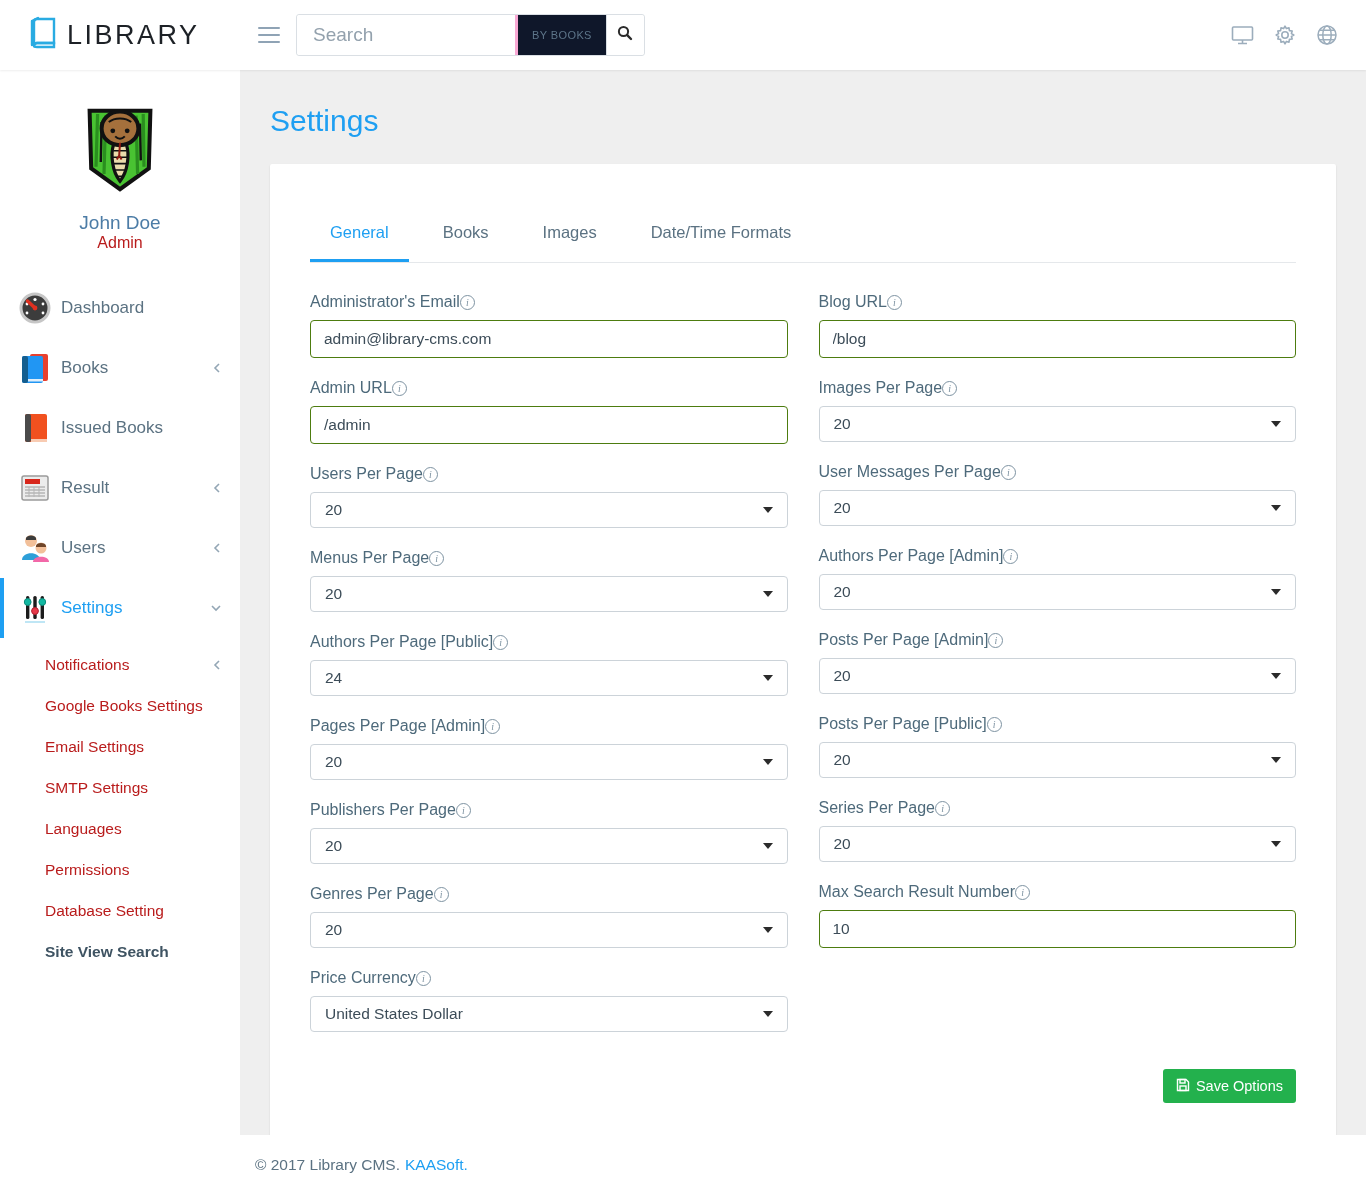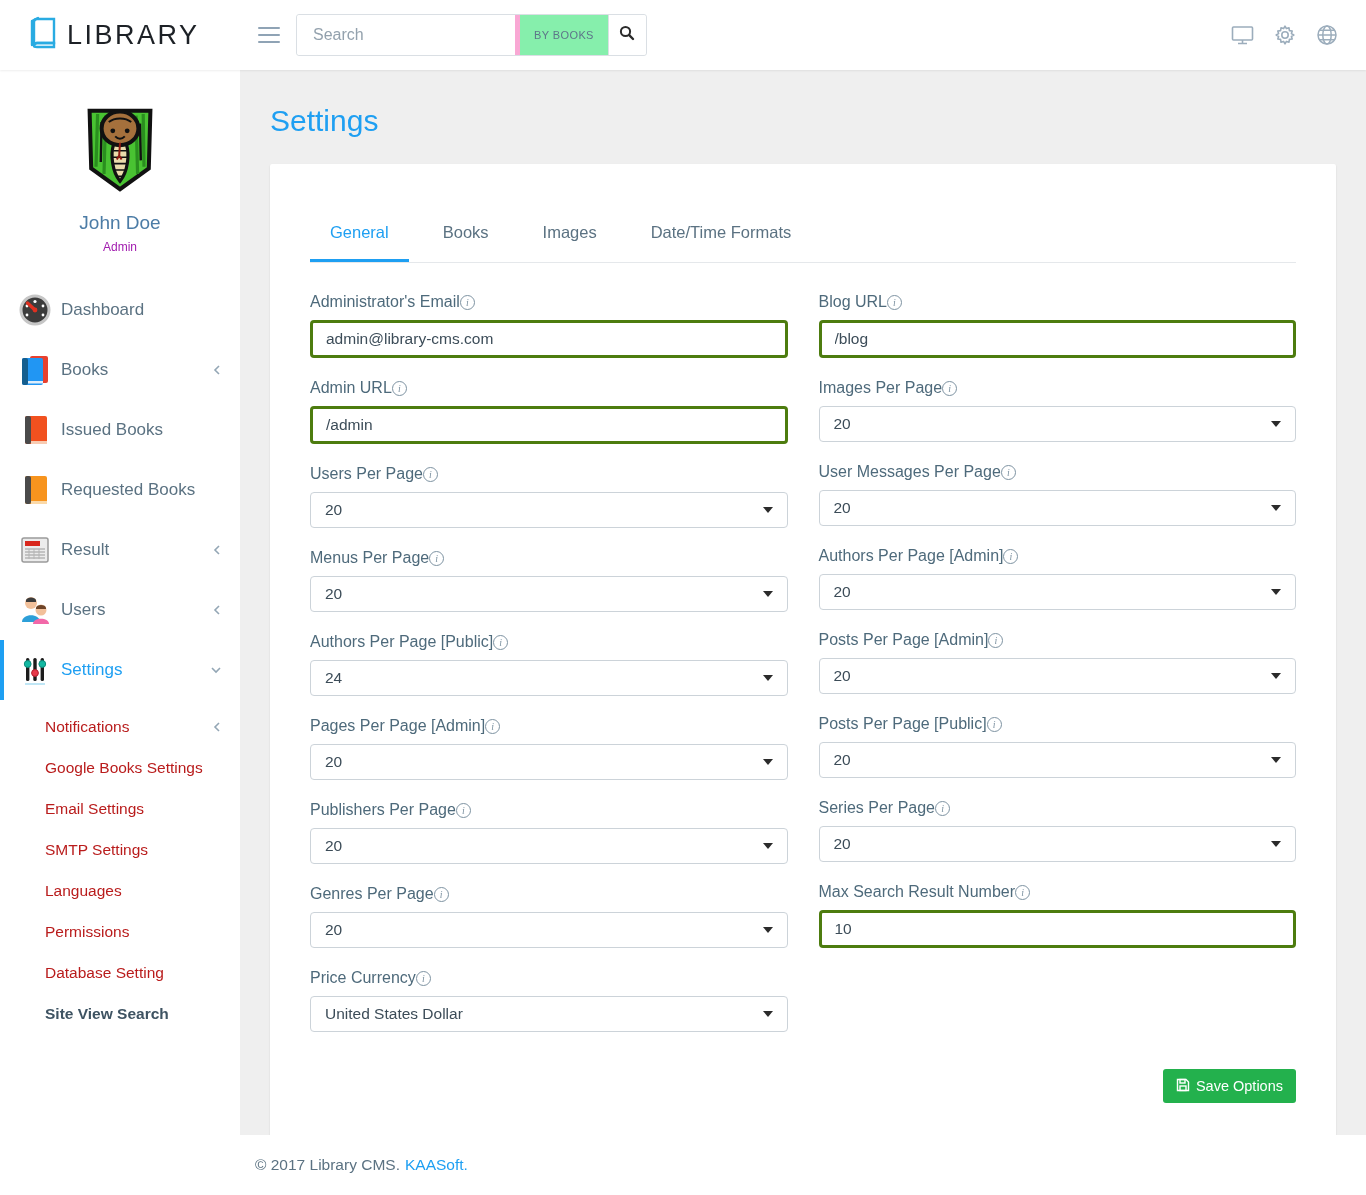--- a/index.html
+++ b/index.html
@@ -8,43 +8,43 @@
 
   
   .topbar { height:70px; display:flex; align-items:center; background:#fff;
     position:relative; z-index:5; box-shadow:0 1px 2px rgba(0,0,0,.07); }
   .logo { width:240px; display:flex; align-items:center; padding-left:28px; gap:9px; }
   .logo-text { font-size:27px; letter-spacing:2.5px; color:#1d2126; font-weight:500; }
   .hamburger { margin-left:12px; cursor:pointer; padding:6px; }
   .hamburger span { display:block; width:22px; height:2px; background:#8fa3b5; margin:5px 0; border-radius:1px; }
   .search-group { margin-left:10px; display:flex; align-items:stretch; height:42px;
     border:1px solid #dadfe4; border-radius:3px; background:#fff; }
-  .search-input { border:none; outline:none; width:218px; padding:0 16px; font-size:16px;
+  .search-input { border:none; outline:none; width:218px; padding:0 16px; font-size:19px;
     color:#55616b; font-family:inherit; border-radius:3px 0 0 3px; }
   .search-input::placeholder { color:#93a1ad; }
   .by-books { display:flex; align-items:center; padding:0 14px; font-size:11px; letter-spacing:.4px;
-    color:#5d7589; border-left:5px solid #f9a8d4; cursor:pointer; background:#86efac; }
+    color:#5d7589; border-left:3px solid #f9a8d4; cursor:pointer; background:#0f172a; }
   .search-btn { display:flex; align-items:center; justify-content:center; width:38px;
     border-left:1px solid #dadfe4; cursor:pointer; background:#fff; border-radius:0 3px 3px 0; }
   .topbar-right { margin-left:auto; display:flex; align-items:center; gap:20px; padding-right:28px; }
   .topbar-right .tb-icon { cursor:pointer; display:flex; }
 
   
   .body-row { display:flex; height:1125px; }
   .sidebar { width:240px; background:#fff; flex-shrink:0; }
   .main { flex:1; display:flex; flex-direction:column; min-width:0; }
   .content { flex:1; background:#efefef; padding:22px 30px 0 30px; overflow:hidden; }
   .footer { height:60px; background:#fff; display:flex; align-items:center;
     padding-left:15px; font-size:15.5px; color:#5b7282; }
   .footer a { color:#1e9ff2; text-decoration:none; margin-left:5px; }
 
   
   .avatar-wrap { text-align:center; padding-top:28px; }
   .user-name { margin-top:14px; font-size:19px; color:#4c7ca6; }
-  .user-role { margin-top:6px; font-size:12px; color:#a21caf; }
+  .user-role { margin-top:0; font-size:16px; color:#b91c1c; }
   .nav { margin-top:26px; }
   .nav-item { height:60px; display:flex; align-items:center; padding:0 18px; cursor:pointer; position:relative; }
   .nav-item .nav-icon { width:34px; height:34px; margin-right:9px; display:flex; align-items:center; justify-content:center; }
   .nav-label { font-size:17px; color:#5b7282; }
   .nav-item.active .nav-label { color:#1e9ff2; }
   .nav-item.active::before { content:""; position:absolute; left:0; top:0; bottom:0; width:4px; background:#1e9ff2; }
   .nav-chevron { margin-left:auto; display:flex; }
   .submenu { padding:6px 0 10px; }
   .submenu-item { height:41px; display:flex; align-items:center; padding:0 18px 0 45px;
     font-size:15.5px; color:#b91c1c; cursor:pointer; }
@@ -59,21 +59,21 @@
   .tab { padding:19px 20px 17px; font-size:16.5px; color:#5b7282; cursor:pointer;
     border-bottom:3px solid transparent; margin-right:14px; }
   .tab.active { color:#1e9ff2; border-bottom-color:#1e9ff2; }
   .form-cols { display:flex; gap:31px; padding-top:30px; }
   .col { flex:1; min-width:0; }
   .field { margin-bottom:21px; }
   .field-label { display:flex; align-items:center; font-size:16px; color:#4e6a7b; margin-bottom:9px; }
   .info-icon { width:15px; height:15px; border:1px solid #7e93a2; border-radius:50%;
     color:#7e93a2; font-size:10px; line-height:13px; text-align:center; flex-shrink:0;
     font-family:"Liberation Serif",serif; font-style:italic; }
-  .text-input { width:100%; height:38px; border:3px solid #4d7c0f; border-radius:4px;
+  .text-input { width:100%; height:38px; border:1px solid #4d7c0f; border-radius:4px;
     padding:0 13px; font-size:15.5px; color:#3c4c58; font-family:inherit; background:#fff; outline:none; }
   .select-box { width:100%; height:36px; border:1px solid #ccd3d9; border-radius:4px;
     padding:0 14px; display:flex; align-items:center; justify-content:space-between;
     font-size:15.5px; color:#3c4c58; cursor:pointer; background:#fff; }
   .caret { width:0; height:0; border-left:5px solid transparent; border-right:5px solid transparent;
     border-top:6px solid #2b2b2b; }
   .save-row { display:flex; justify-content:flex-end; margin-top:16px; }
   .save-btn { background:#23b14d; border:none; color:#fff; height:34px; padding:0 13px;
     border-radius:3px; font-size:14.5px; font-family:inherit; display:flex; align-items:center; gap:6px; cursor:pointer; }
 </style>
@@ -191,30 +191,20 @@
         <span class="nav-icon">
           <svg width="30" height="32" viewBox="0 0 30 32">
             <rect x="5" y="2" width="22" height="28" rx="2" fill="#f1511f"></rect>
             <rect x="5" y="2" width="6" height="28" rx="2" fill="#4a4a4a"></rect>
             <rect x="11" y="27" width="16" height="3" fill="#f8cbb2"></rect>
           </svg>
         </span>
         <span class="nav-label">Issued Books</span>
       </div>
 
-      <div class="nav-item">
-        <span class="nav-icon">
-          <svg width="30" height="32" viewBox="0 0 30 32">
-            <rect x="5" y="2" width="22" height="28" rx="2" fill="#f7941e"></rect>
-            <rect x="5" y="2" width="6" height="28" rx="2" fill="#4a4a4a"></rect>
-            <rect x="11" y="27" width="16" height="3" fill="#fbd9a8"></rect>
-          </svg>
-        </span>
-        <span class="nav-label">Requested Books</span>
-      </div>
 
       <div class="nav-item">
         <span class="nav-icon">
           <svg width="32" height="30" viewBox="0 0 32 30">
             <rect x="3" y="3" width="26" height="24" rx="2" fill="#ececec" stroke="#9a9a9a" stroke-width="1.5"></rect>
             <rect x="6" y="6" width="15" height="5" fill="#d8271c"></rect>
             <path d="M6 14 H26 M6 17 H26 M6 20 H26 M6 23 H26" stroke="#b5b5b5" stroke-width="1.4"></path>
             <path d="M10 14 V24 M15 14 V24 M20 14 V24" stroke="#b5b5b5" stroke-width="1"></path>
           </svg>
         </span>

